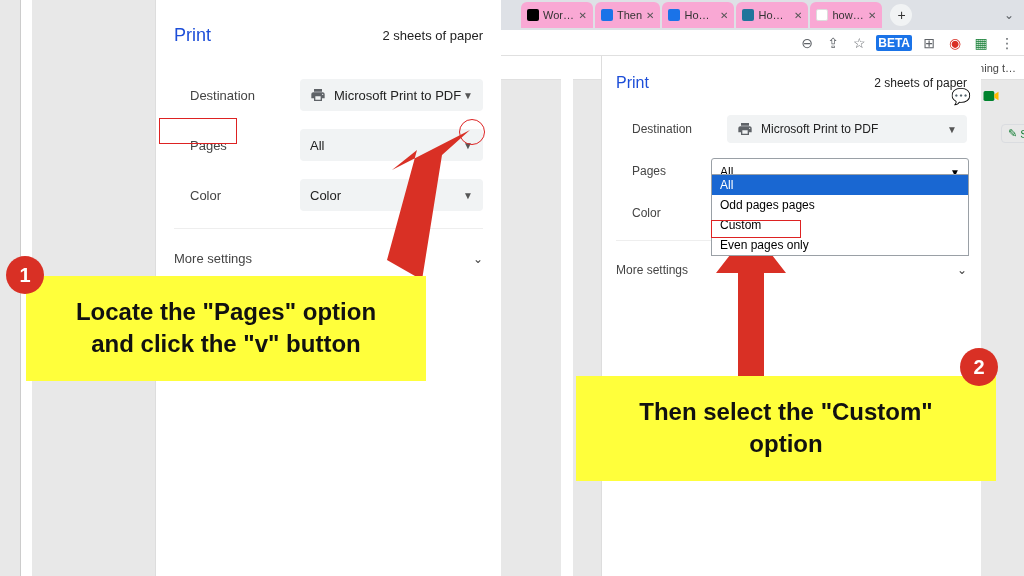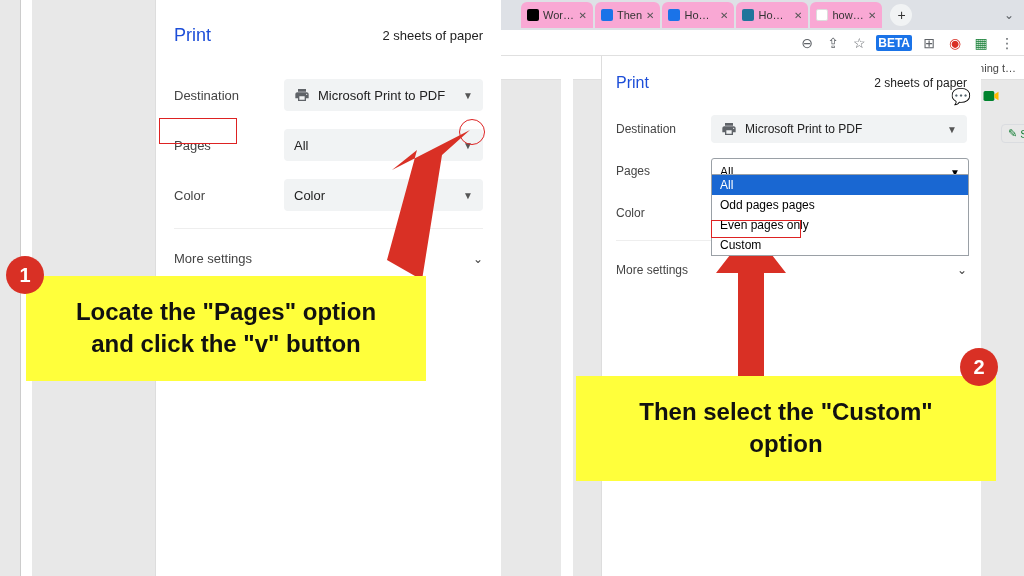--- a/index.html
+++ b/index.html
@@ -11,21 +11,21 @@
     background: #e8e8e8;
   }
   .panel-left .doc-strip { position: absolute; left: 20px; top: 0; width: 12px; height: 576px; background: #fff; border-left: 1px solid #ccc; }
   .panel-left .print-card {
     position: absolute; left: 155px; top: 0; width: 346px; height: 576px; background: #fff;
     border-left: 1px solid #ddd; padding: 25px 18px 0 18px;
   }
   .print-header { display: flex; justify-content: space-between; align-items: center; margin-bottom: 32px; }
   .print-title { font-size: 18px; color: #1d4ed8; font-weight: 400; }
   .sheets { font-size: 13px; color: #222; }
-  .opt-row { display: flex; align-items: center; height: 34px; margin-bottom: 16px; }
+  .opt-row { display: flex; align-items: center; height: 34px; margin-bottom: 16px; margin-left: 16px; }
   .opt-label { width: 110px; font-size: 13px; color: #444; }
   .opt-value { flex: 1; display: flex; align-items: center; background: #f1f3f4; border-radius: 4px; padding: 0 10px; height: 32px; font-size: 13px; color: #222; position: relative; }
   .opt-value .chev { position: absolute; right: 10px; font-size: 10px; color: #555; }
   .printer-icon { width: 16px; height: 16px; margin-right: 8px; }
   .divider { border-top: 1px solid #eee; margin: 8px 0 16px 0; }
   .more-row { display: flex; justify-content: space-between; align-items: center; font-size: 13px; color: #444; padding: 6px 0; cursor: pointer; }
 
   
   .hl-pages-label { position: absolute; left: 159px; top: 118px; width: 78px; height: 26px; border: 1px solid #d22; pointer-events: none; }
   .hl-chev-circle { position: absolute; left: 459px; top: 119px; width: 26px; height: 26px; border: 1.5px solid #d22; border-radius: 50%; pointer-events: none; }
@@ -210,22 +210,22 @@
     </div>
   </div>
 
   <div class="pages-dd">
     <span>All</span>
     <span class="chev">▼</span>
   </div>
   <div class="dd-list">
     <div class="dd-item sel">All</div>
     <div class="dd-item">Odd pages pages</div>
+    <div class="dd-item">Custom</div>
     <div class="dd-item">Even pages only</div>
-    <div class="dd-item">Custom</div>
   </div>
   <div class="hl-custom"></div>
 
   <div class="tool-row">
     <span style="font-size:16px;color:#5f6368">💬</span>
     <svg class="meet-icon" viewBox="0 0 24 24">
         <rect x="3" y="6" width="13" height="12" rx="2" fill="#00832d"></rect>
         <path d="M16 10l5-3v10l-5-3z" fill="#ffba00"></path>
       </svg>
   </div>

